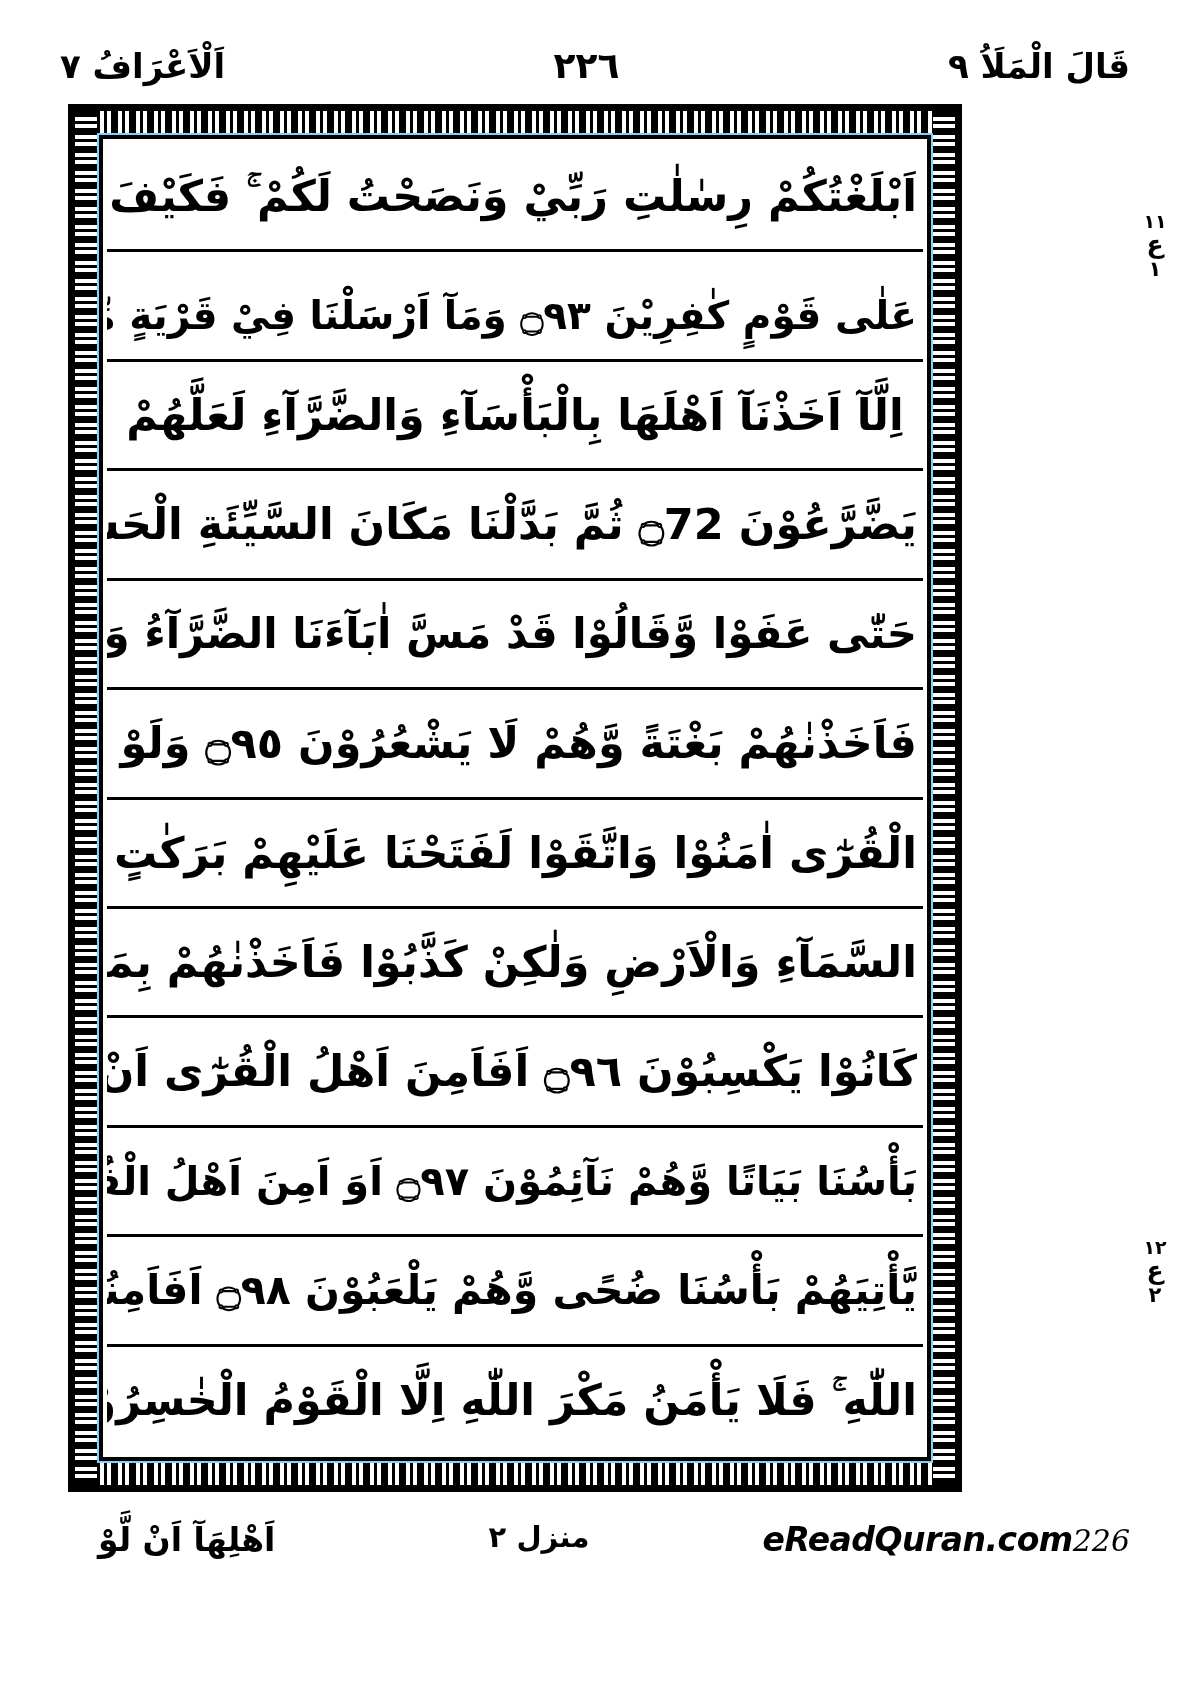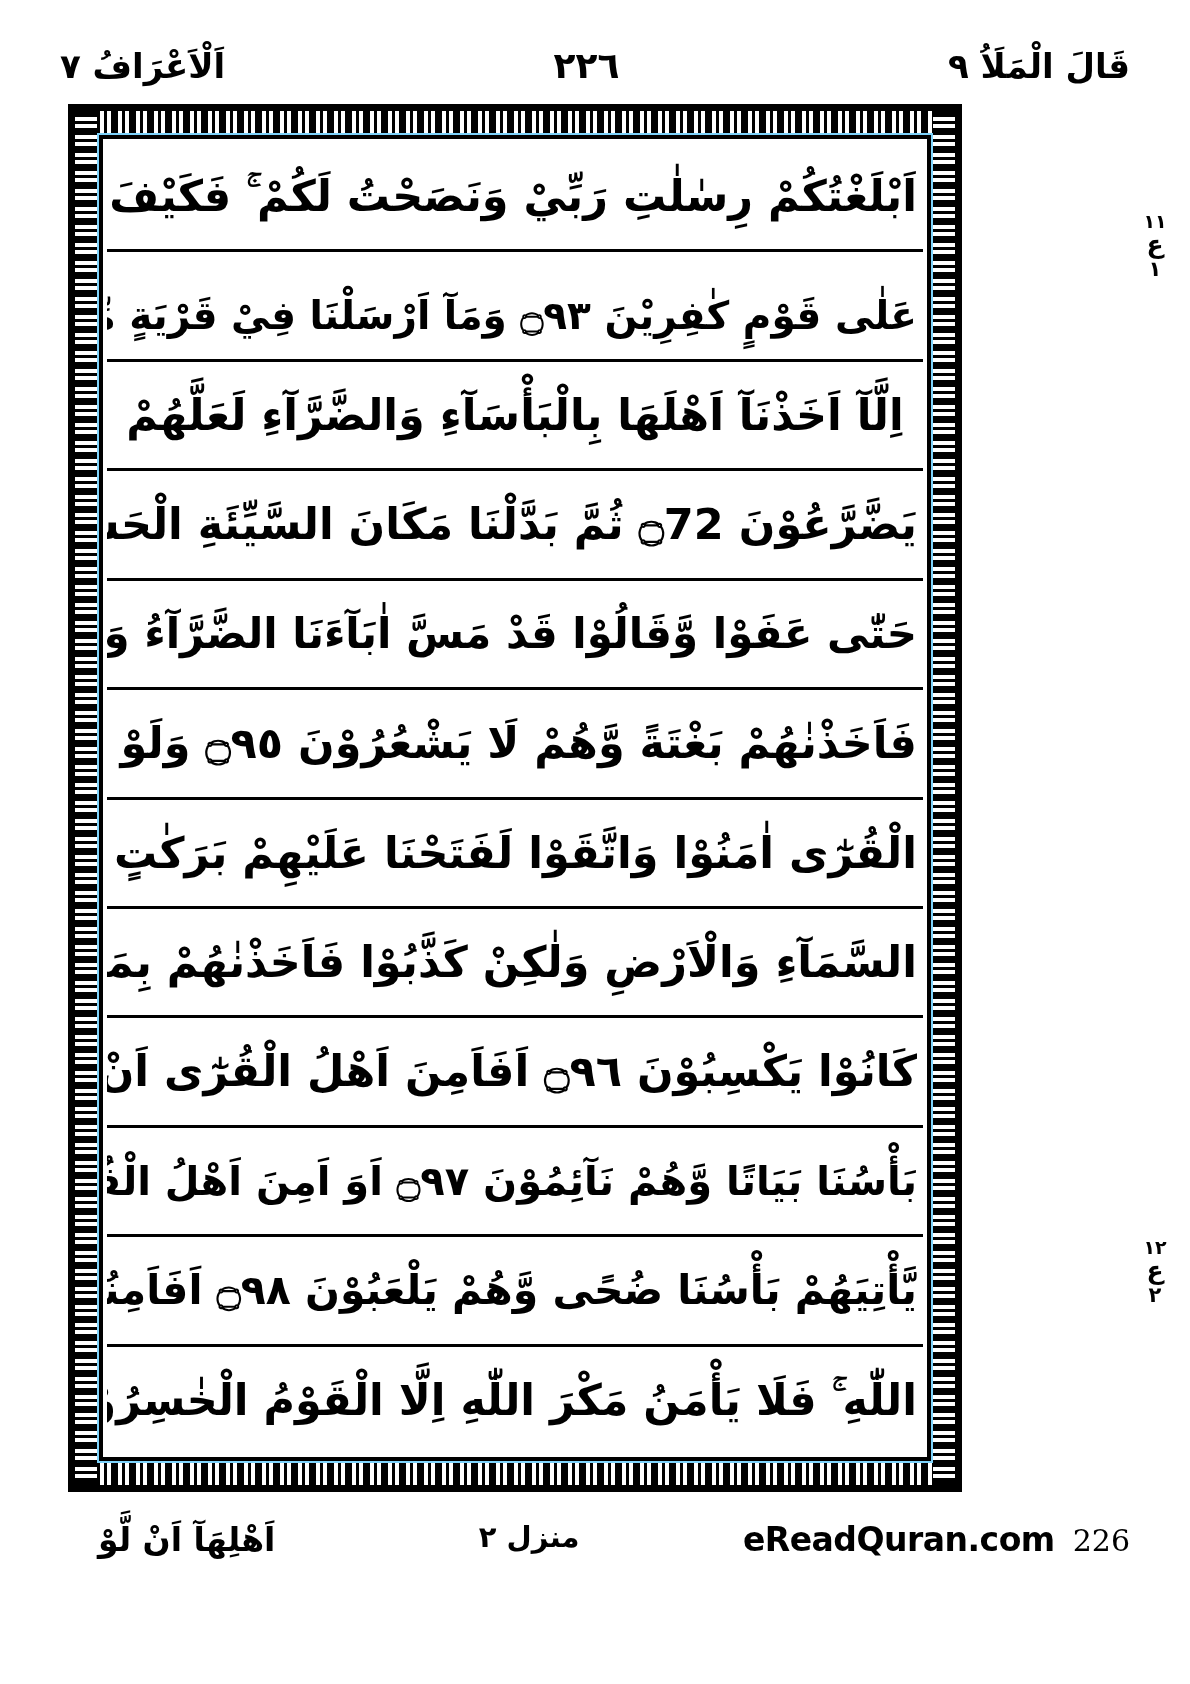--- a/index.html
+++ b/index.html
@@ -180,21 +180,21 @@
     direction: rtl;
     order: 2;
     margin-right: 0px;
     margin-left: 40px;
   }
   .brand-wrap {
     order: 1;
     display: flex;
     align-items: baseline;
     direction: ltr;
-    gap: 18px;
+    font-style: italic;
   }
   .brand {
     font-family: "DejaVu Sans", sans-serif;
     font-size: 33px;
     font-weight: bold;
     color: #000000;
     white-space: nowrap;
     letter-spacing: -0.5px;
   }
   .pagenum-bottom {

